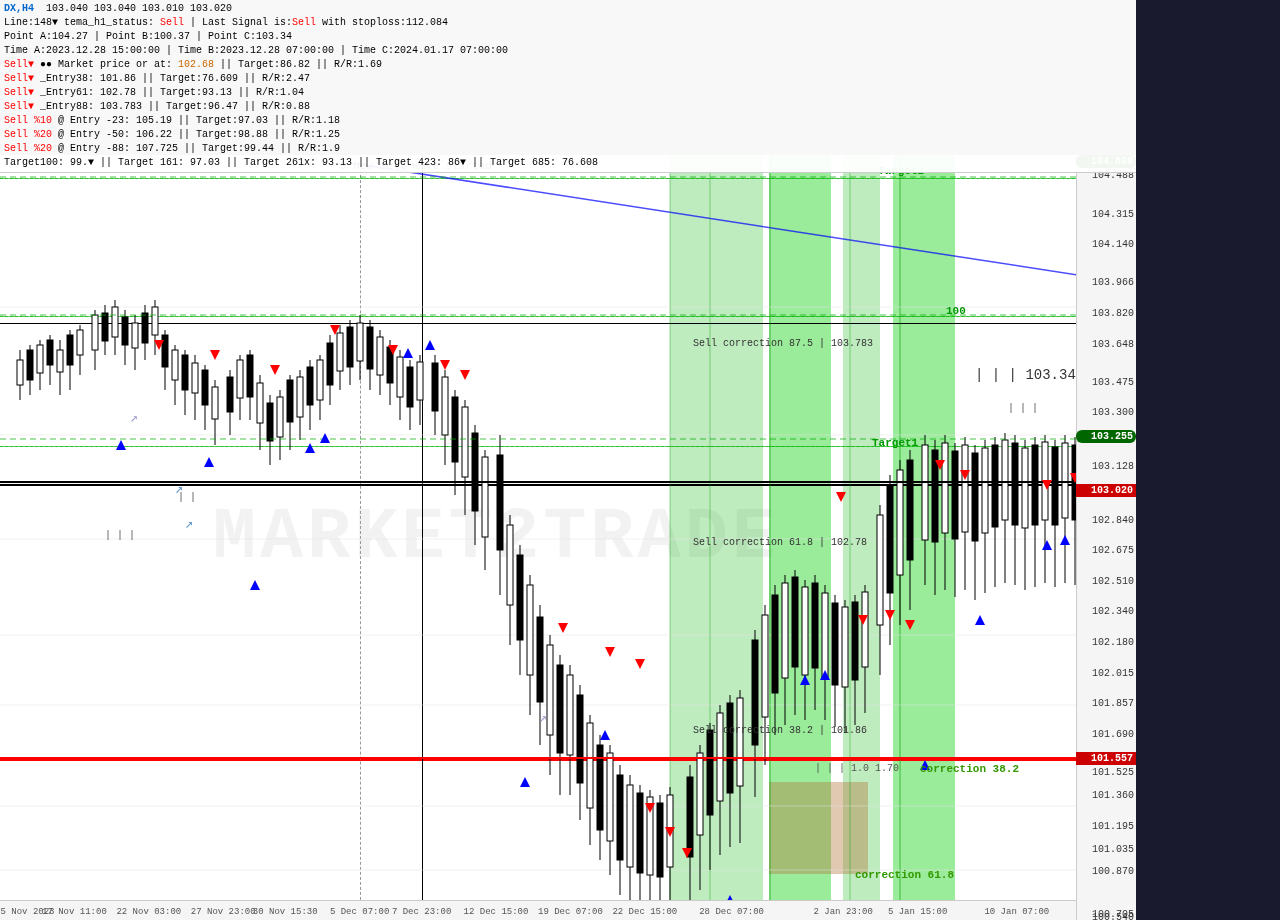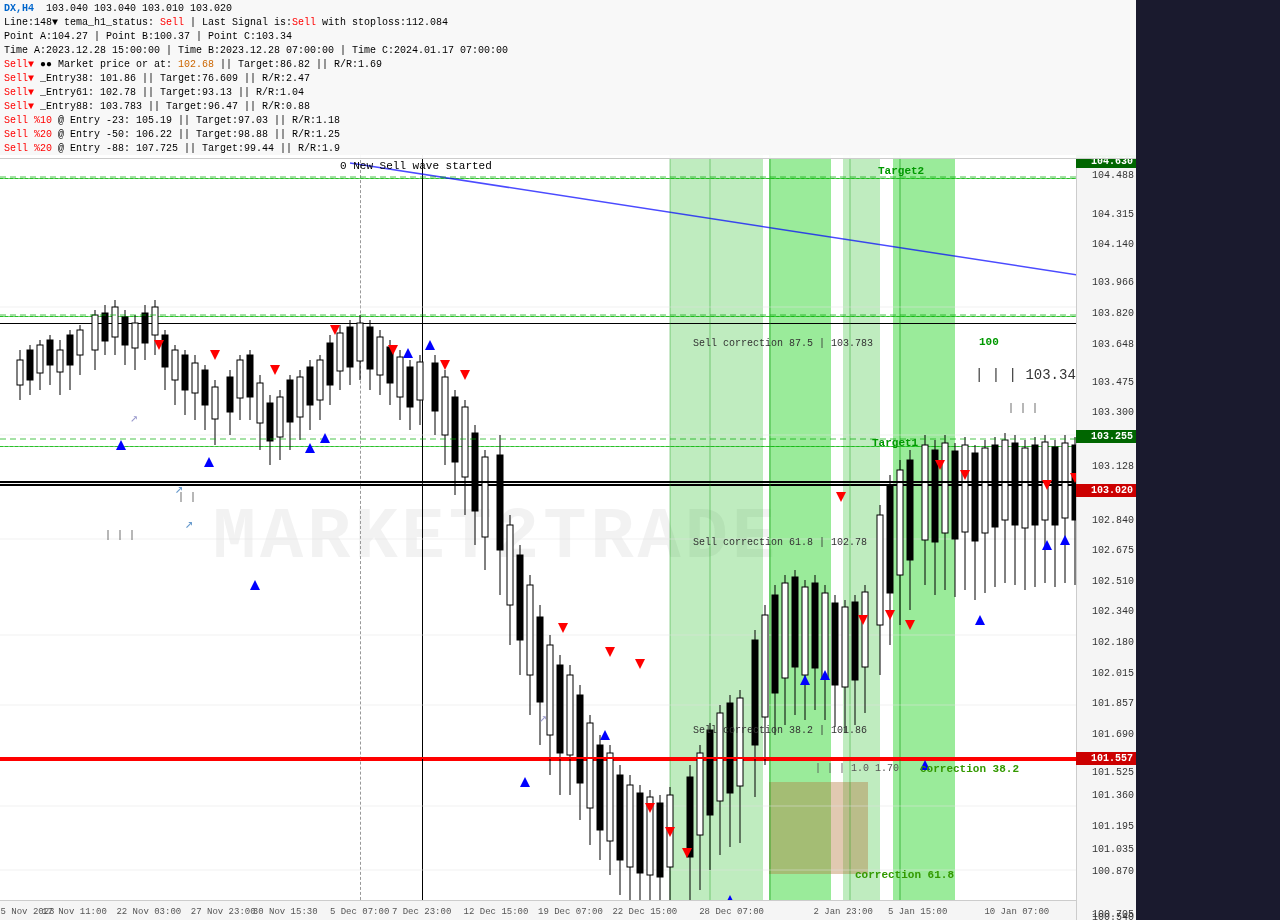--- a/index.html
+++ b/index.html
@@ -170,21 +170,21 @@
       right: 0;
       padding: 1px 3px;
       font-size: 10px;
       font-weight: bold;
       color: #fff;
       text-align: right;
       width: 60px;
     }
 
     .price-box-red { background: #cc0000; }
-    .price-box-green { background: #006600; }
+    .price-box-green { background: #006600; border-radius: 6px; }
 
     
     #watermark {
       position: absolute;
       top: 50%;
       left: 40%;
       transform: translate(-50%, -50%);
       font-size: 72px;
       font-weight: bold;
       color: rgba(150,150,150,0.12);
@@ -255,20 +255,23 @@
       <span class="red">Sell▼</span>&nbsp;_Entry88: 103.783 || Target:96.47 || R/R:0.88
     </span>
     <span class="line">
       <span class="red">Sell %10</span>&nbsp;@ Entry -23: 105.19 || Target:97.03 || R/R:1.18
     </span>
     <span class="line">
       <span class="red">Sell %20</span>&nbsp;@ Entry -50: 106.22 || Target:98.88 || R/R:1.25
     </span>
     <span class="line">
       <span class="red">Sell %20</span>&nbsp;@ Entry -88: 107.725 || Target:99.44 || R/R:1.9
+    </span>
+    <span class="line">
+      Target100: 99.▼ || Target 161: 97.03 || Target 261x: 93.13 || Target 423: 86▼ || Target 685: 76.608
     </span>
   </div>
 
   <div id="chart-area">
 
     <div id="watermark">MARKET2TRADE</div>
 
     <div class="green-zone" style="left:54%;top:0;width:4%;height:100%;background:rgba(0,180,0,0.25);"></div>
     <div class="green-zone" style="left:58%;top:0;width:3.5%;height:100%;background:rgba(0,180,0,0.25);"></div>
     <div class="green-zone-bright" style="left:62%;top:0;width:5%;height:100%;background:rgba(30,210,30,0.45);"></div>
@@ -606,21 +609,21 @@
     <div class="arrow-up" style="left:1060px;top:380px;"></div>
     <div class="arrow-up" style="left:1095px;top:385px;"></div>
 
     <div style="position:absolute;left:175px;top:325px;color:#6699cc;font-size:14px;">↗</div>
     <div style="position:absolute;left:185px;top:360px;color:#6699cc;font-size:14px;">↗</div>
     <div style="position:absolute;left:130px;top:255px;color:#9999cc;font-size:13px;">↗</div>
     <div style="position:absolute;left:539px;top:555px;color:#9999cc;font-size:13px;">↗</div>
 
     <div class="chart-label chart-label-black" style="left:340px;top:5px;">0 New Sell wave started</div>
     <div class="chart-label chart-label-green" style="left:878px;top:10px;">Target2</div>
-    <div class="chart-label chart-label-green" style="left:979px;top:150px;margin-top:31px;">100</div>
+    <div class="chart-label chart-label-green" style="left:946px;top:150px;">100</div>
     <div class="chart-label chart-label-green" style="left:872px;top:282px;">Target1</div>
     <div class="chart-label" style="left:693px;top:183px;color:#333;">Sell correction 87.5 | 103.783</div>
     <div class="chart-label" style="left:693px;top:382px;color:#333;">Sell correction 61.8 | 102.78</div>
     <div class="chart-label" style="left:693px;top:570px;color:#333;">Sell correction 38.2 | 101.86</div>
     <div class="chart-label chart-label-green" style="left:855px;top:714px;color:#339900;">correction 61.8</div>
 
     <div class="chart-label" style="left:975px;top:212px;font-size:14px;color:#333;">| | | 103.34</div>
     <div class="chart-label" style="left:1008px;top:248px;color:#555;">| | |</div>
     <div class="chart-label" style="left:1082px;top:358px;font-size:13px;color:#555;">I V</div>
     <div class="chart-label" style="left:815px;top:608px;font-size:10px;color:#555;">| | | 1.0 1.70</div>

